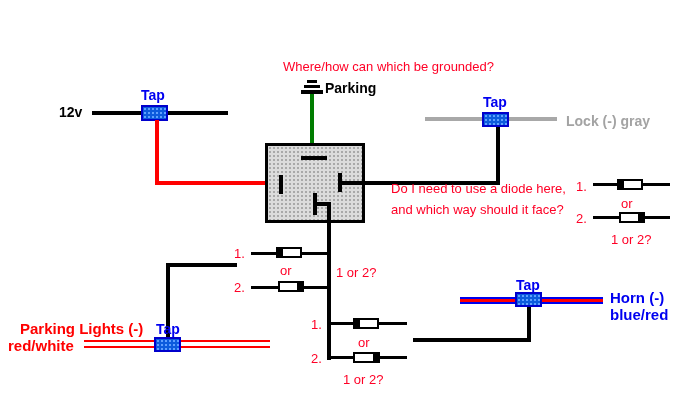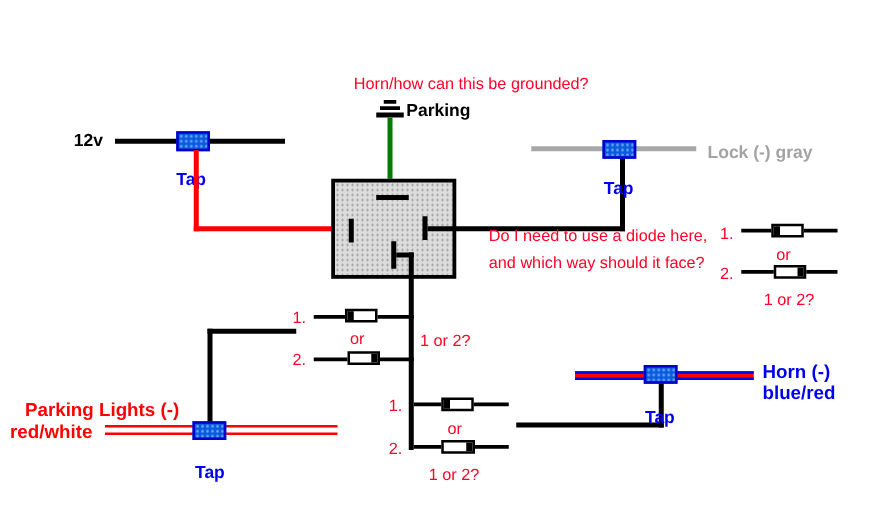--- a/index.html
+++ b/index.html
@@ -5,21 +5,21 @@
   html,body { margin:0; padding:0; background:#fff; }
   .page {
     position:relative; width:695px; height:416px; background:#ffffff;
     font-family:"Liberation Sans", sans-serif; overflow:hidden;
   }
   .abs { position:absolute; }
   
   .qtext  { color:var(--text-red,#ff0026); font-size:13px; line-height:16px; white-space:nowrap; }
   .rsmall { color:var(--text-red,#ff0026); font-size:13px; white-space:nowrap; }
   .blabel { color:#000; font-weight:bold; font-size:14px; white-space:nowrap; }
-  .tap-label { color:var(--text-blue,#0000f0); font-weight:bold; font-size:14px; white-space:nowrap;margin-top:48px; }
+  .tap-label { color:var(--text-blue,#0000f0); font-weight:bold; font-size:14px; white-space:nowrap; }
   .big-red  { color:var(--wire-red,#ff0000); font-weight:bold; font-size:15px; white-space:nowrap; }
   .big-blue { color:var(--text-blue,#0000f0); font-weight:bold; font-size:15px; white-space:nowrap; }
   .big-gray { color:var(--text-gray,#a3a3a3); font-weight:bold; font-size:14px; white-space:nowrap; }
   
   .hwire { height:4px; background:#000; }
   .vwire { width:4px; background:#000; }
   .red   { background:var(--wire-red,#ff0000); }
   .green { background:var(--wire-green,#007d00); }
   .grayw { background:var(--wire-gray,#a8a8a8); }
   .thin  { height:3px; }
@@ -66,21 +66,21 @@
 
 
   <div class="abs blabel" style="left:59px;top:104px">12v</div>
   <div class="abs hwire" style="left:92px;top:111px;width:136px"></div>
   <div class="abs tap-label" style="left:141px;top:87px">Tap</div>
   <div class="abs tap-box" style="left:141px;top:105px;height:16px"></div>
 
   <div class="abs vwire red" style="left:155px;top:120px;height:65px"></div>
   <div class="abs hwire red" style="left:155px;top:181px;width:126px"></div>
 
-  <div class="abs qtext" style="left:283px;top:59px">Horn/how can this be grounded?</div>
+  <div class="abs qtext" style="left:283px;top:59px">Where/how can which be grounded?</div>
   <div>
     <div class="abs" style="left:307px;top:80px;width:10px;height:3px;background:#000"></div>
     <div class="abs" style="left:304px;top:85px;width:16px;height:3px;background:#000"></div>
     <div class="abs" style="left:301px;top:90px;width:22px;height:4px;background:#000"></div>
   </div>
   <div class="abs blabel" style="left:325px;top:80px">Parking</div>
   <div class="abs vwire green" style="left:310px;top:94px;height:64px"></div>
 
   <div class="abs relay"></div>
   <div class="abs" style="left:301px;top:156px;width:26px;height:4px;background:#000"></div>

